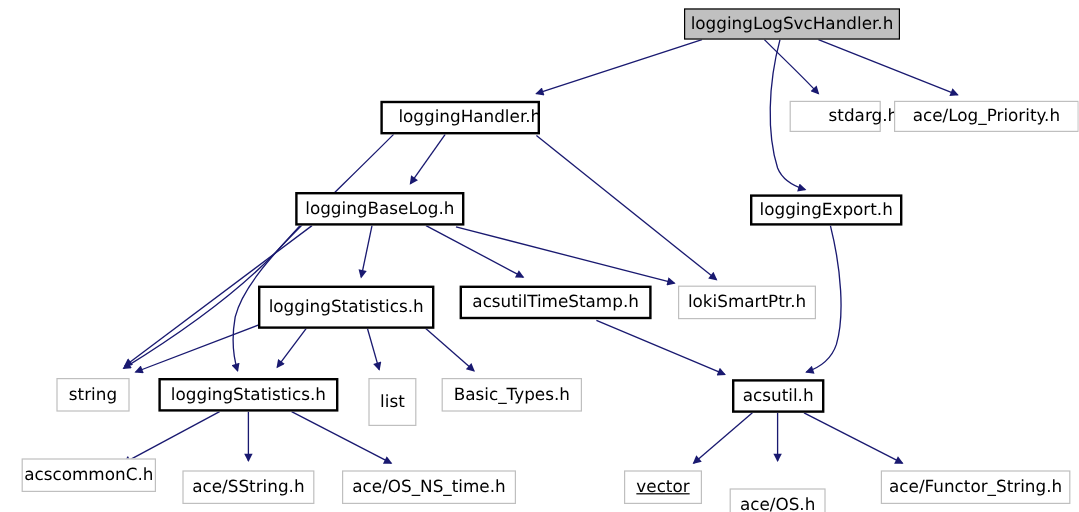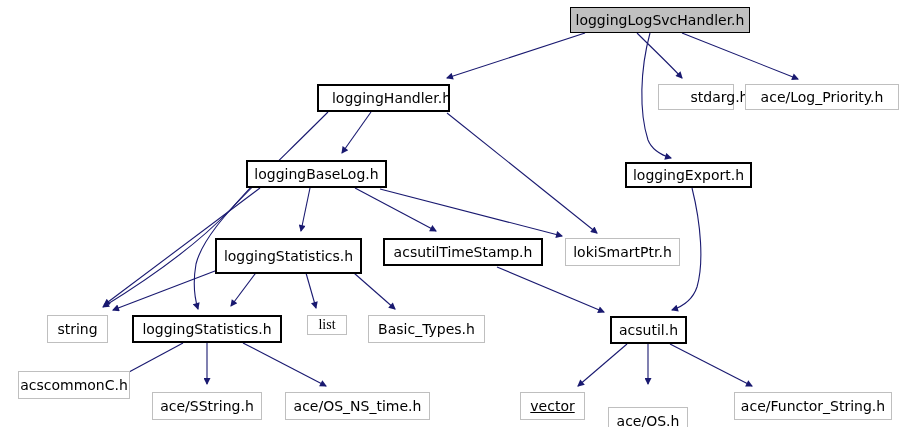--- a/index.html
+++ b/index.html
@@ -67,23 +67,23 @@
       <div class="node doc" style="left: 317px; top: 84px; width: 133px; height: 28px; padding-left: 16px;">loggingHandler.h</div>
       <div class="node external" style="left: 658px; top: 84px; width: 76px; height: 26px; padding-left: 47px;">stdarg.h</div>
       <div class="node external" style="left: 745px; top: 84px; width: 154px; height: 26px;">ace/Log_Priority.h</div>
       <div class="node doc" style="left: 246px; top: 160px; width: 141px; height: 28px;">loggingBaseLog.h</div>
       <div class="node doc" style="left: 625px; top: 162px; width: 127px; height: 26px;">loggingExport.h</div>
       <div class="node doc" style="left: 215px; top: 238px; width: 147px; height: 36px;">loggingStatistics.h</div>
       <div class="node doc" style="left: 383px; top: 238px; width: 160px; height: 28px;">acsutilTimeStamp.h</div>
       <div class="node external" style="left: 565px; top: 238px; width: 115px; height: 28px;">lokiSmartPtr.h</div>
       <div class="node external" style="left: 47px; top: 315px; width: 61px; height: 28px;">string</div>
       <div class="node doc" style="left: 132px; top: 315px; width: 150px; height: 28px;">loggingStatistics.h</div>
-      <div class="node external" style="left: 307px; top: 315px; width: 40px; height: 20px; font-family: Liberation Serif, serif;">list</div>
+      <div class="node external" style="left: 307px; top: 315px; width: 40px; height: 40px;">list</div>
       <div class="node external" style="left: 368px; top: 315px; width: 117px; height: 28px;">Basic_Types.h</div>
       <div class="node doc" style="left: 610px; top: 316px; width: 77px; height: 28px;">acsutil.h</div>
-      <div class="node external" style="left: 18px; top: 371px; width: 112px; height: 28px;">acscommonC.h</div>
+      <div class="node external" style="left: 18px; top: 382px; width: 112px; height: 28px;">acscommonC.h</div>
       <div class="node external" style="left: 152px; top: 392px; width: 110px; height: 28px;">ace/SString.h</div>
       <div class="node external" style="left: 285px; top: 392px; width: 145px; height: 28px;">ace/OS_NS_time.h</div>
       <div class="node external" style="left: 520px; top: 392px; width: 65px; height: 28px; text-decoration: underline;">vector</div>
       <div class="node external" style="left: 608px; top: 407px; width: 80px; height: 28px;">ace/OS.h</div>
       <div class="node external" style="left: 712px; top: 392px; width: 158px; height: 28px; margin-left: 22px;">ace/Functor_String.h</div>
     </div>
 </div>
 
 </body></html>

